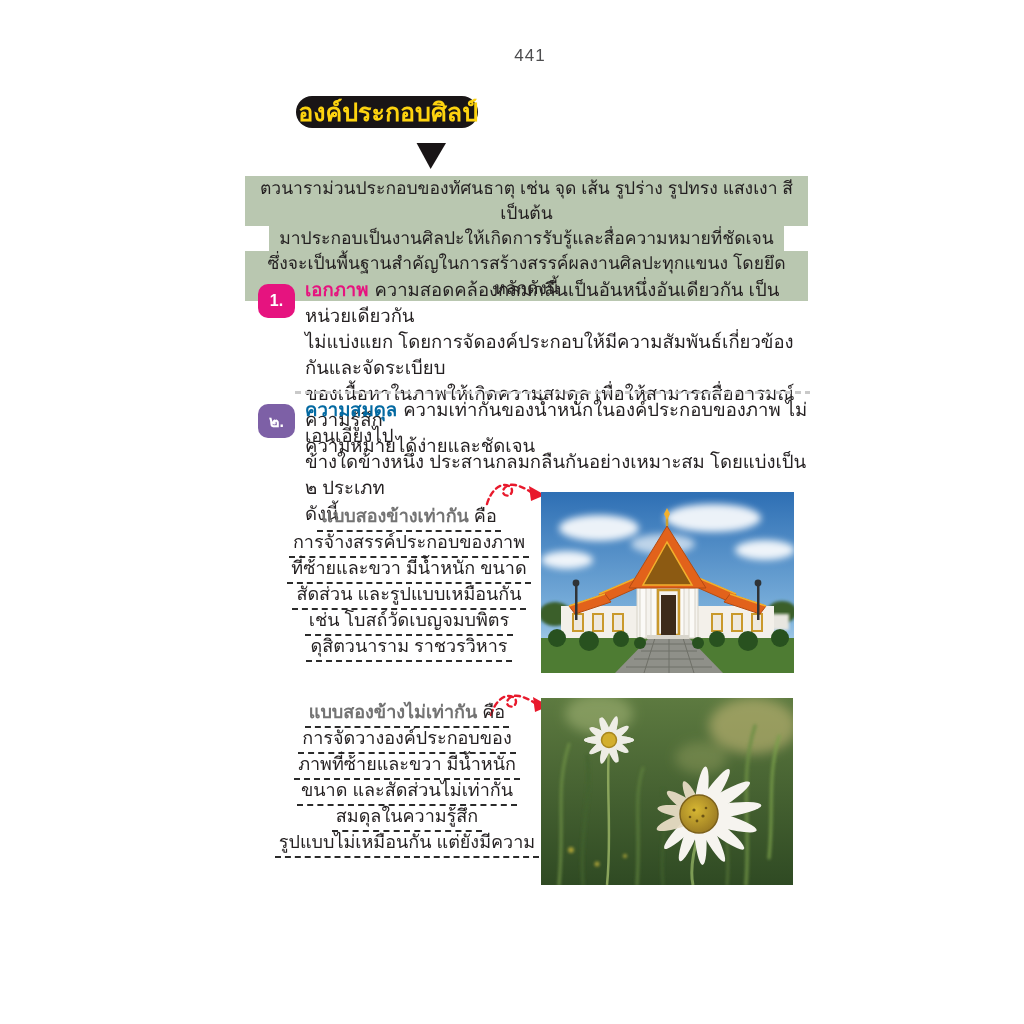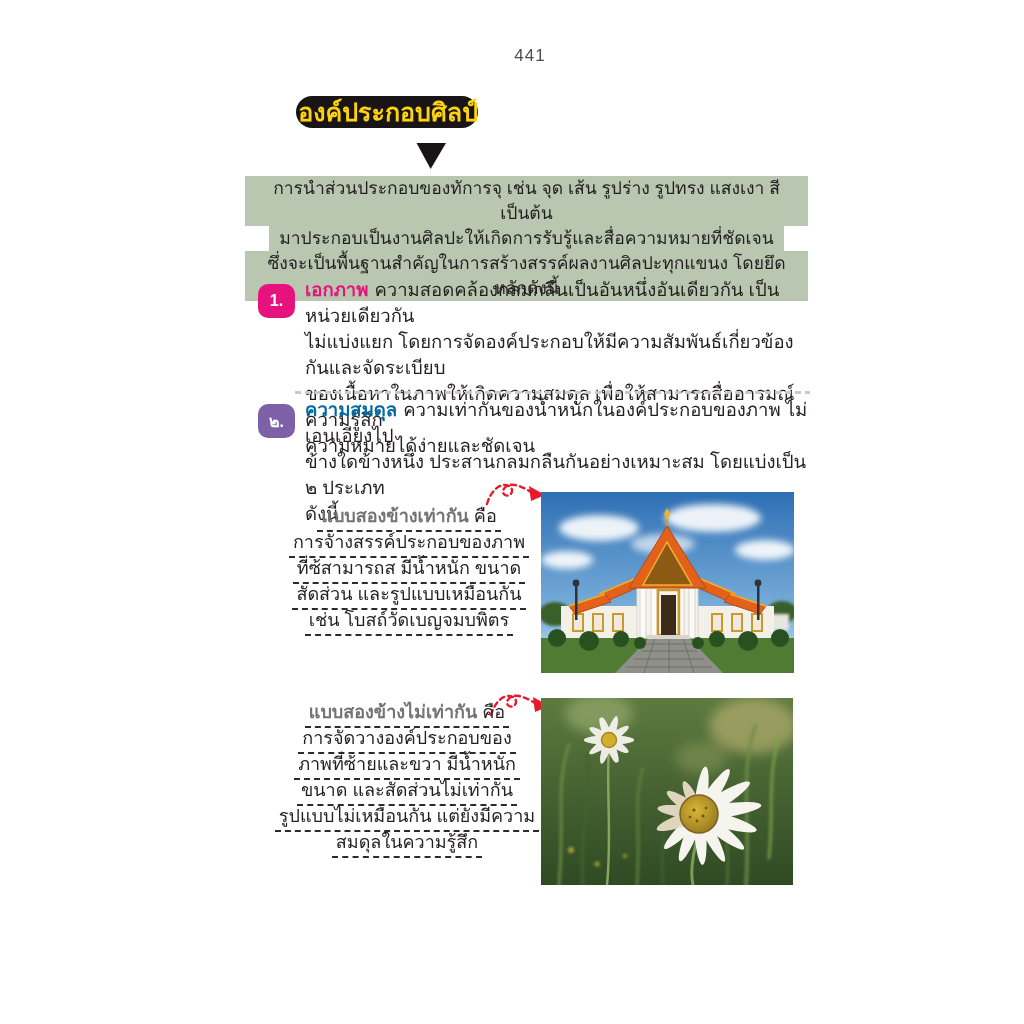--- a/index.html
+++ b/index.html
@@ -50,21 +50,21 @@
 <div class="page">
 
   <div class="page-number">441</div>
 
   <div class="title-bubble">
     <span class="txt">องค์ประกอบศิลป์</span>
   </div>
   <div class="bubble-tail"></div>
 
   <div class="intro">
-    <div class="iline wide"><span>การนำส่วนประกอบของทัการจุ เช่น จุด เส้น รูปร่าง รูปทรง แสงเงา สี เป็นต้น</span></div>
+    <div class="iline wide"><span>ตวนาราม่วนประกอบของทัศนธาตุ เช่น จุด เส้น รูปร่าง รูปทรง แสงเงา สี เป็นต้น</span></div>
     <div class="iline"><span>มาประกอบเป็นงานศิลปะให้เกิดการรับรู้และสื่อความหมายที่ชัดเจน</span></div>
     <div class="iline wide"><span>ซึ่งจะเป็นพื้นฐานสำคัญในการสร้างสรรค์ผลงานศิลปะทุกแขนง โดยยึดหลักดังนี้</span></div>
   </div>
 
   <div class="badge pink" style="left:258px;top:284px;">
     <span>1.</span>
   </div>
   <div class="item-text" style="top:277px;">
     <div><span class="hl pink">เอกภาพ</span><span>ความสอดคล้องกลมกลืนเป็นอันหนึ่งอันเดียวกัน เป็นหน่วยเดียวกัน</span></div>
     <div>ไม่แบ่งแยก โดยการจัดองค์ประกอบให้มีความสัมพันธ์เกี่ยวข้องกันและจัดระเบียบ</div>
@@ -84,23 +84,24 @@
   </div>
 
   <svg class="arrow" style="left:483px;top:478px;" width="64" height="30" viewBox="0 0 64 30">
     <path d="M4 26 C8 12 18 4 26 8 C32 11 28 20 22 17 C17 14 22 5 32 7 C40 9 45 12 49 15" fill="none" stroke="#e8192c" stroke-width="2.4" stroke-dasharray="5 4" stroke-linecap="round"></path>
     <polygon points="46,8 62,17 48,23" fill="#e8192c"></polygon>
   </svg>
 
   <div class="sub-text" style="left:278px;top:503px;width:262px;">
     <div class="sline"><span class="u"><span class="sub-head">แบบสองข้างเท่ากัน</span><span>คือ</span></span></div>
     <div class="sline"><span class="u">การจัางสรรค์ประกอบของภาพ</span></div>
-    <div class="sline"><span class="u">ที่ซ้สามารถส มีน้ำหนัก ขนาด</span></div>
+    <div class="sline"><span class="u">ที่ซ้ายและขวา มีน้ำหนัก ขนาด</span></div>
     <div class="sline"><span class="u">สัดส่วน และรูปแบบเหมือนกัน</span></div>
     <div class="sline"><span class="u">เช่น โบสถ์วัดเบญจมบพิตร</span></div>
+    <div class="sline"><span class="u">ดุสิตวนาราม ราชวรวิหาร</span></div>
   </div>
 
   <svg class="photo" style="left:541px;top:492px;" width="253" height="181" viewBox="0 0 253 181">
     <defs>
       <linearGradient id="sky" x1="0" y1="0" x2="0" y2="1">
         <stop offset="0" stop-color="#2e6fb4"></stop>
           <stop offset="0.7" stop-color="#7fb3dd"></stop>
           <stop offset="1" stop-color="#cfe6f4"></stop>
       </linearGradient>
       <radialGradient id="disc" cx="0.4" cy="0.4" r="0.8">
@@ -198,22 +199,22 @@
   <svg class="arrow" style="left:487px;top:689px;" width="64" height="30" viewBox="0 0 64 30">
     <path d="M4 26 C8 12 18 4 26 8 C32 11 28 20 22 17 C17 14 22 5 32 7 C40 9 45 12 49 15" fill="none" stroke="#e8192c" stroke-width="2.4" stroke-dasharray="5 4" stroke-linecap="round"></path>
     <polygon points="46,8 62,17 48,23" fill="#e8192c"></polygon>
   </svg>
 
   <div class="sub-text" style="left:274px;top:699px;width:266px;">
     <div class="sline"><span class="u"><span class="sub-head">แบบสองข้างไม่เท่ากัน</span><span>คือ</span></span></div>
     <div class="sline"><span class="u">การจัดวางองค์ประกอบของ</span></div>
     <div class="sline"><span class="u">ภาพที่ซ้ายและขวา มีน้ำหนัก</span></div>
     <div class="sline"><span class="u">ขนาด และสัดส่วนไม่เท่ากัน</span></div>
+    <div class="sline"><span class="u">สมดุลในความรู้สึก</span></div>
     <div class="sline"><span class="u">รูปแบบไม่เหมือนกัน แต่ยังมีความ</span></div>
-    <div class="sline"><span class="u">สมดุลในความรู้สึก</span></div>
   </div>
 
   <svg class="photo" style="left:541px;top:698px;" width="252" height="187" viewBox="0 0 252 187">
     <defs>
       <linearGradient id="meadow" x1="0" y1="0" x2="0" y2="1">
         <stop offset="0" stop-color="#5d7a40"></stop>
           <stop offset="1" stop-color="#2f4a23"></stop>
       </linearGradient>
       <radialGradient id="disc2" cx="0.42" cy="0.4" r="0.8">
         <stop offset="0" stop-color="#d7b733"></stop>

